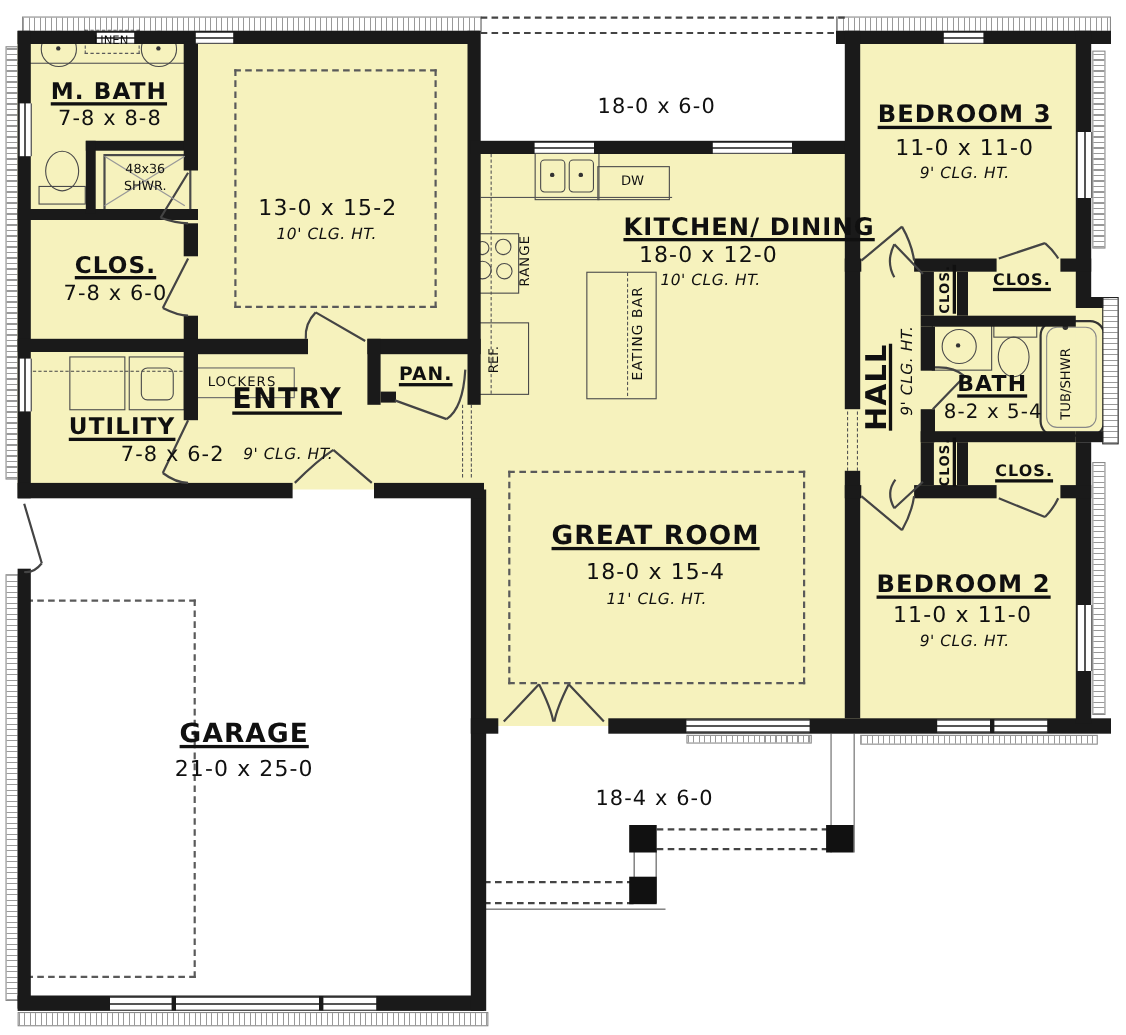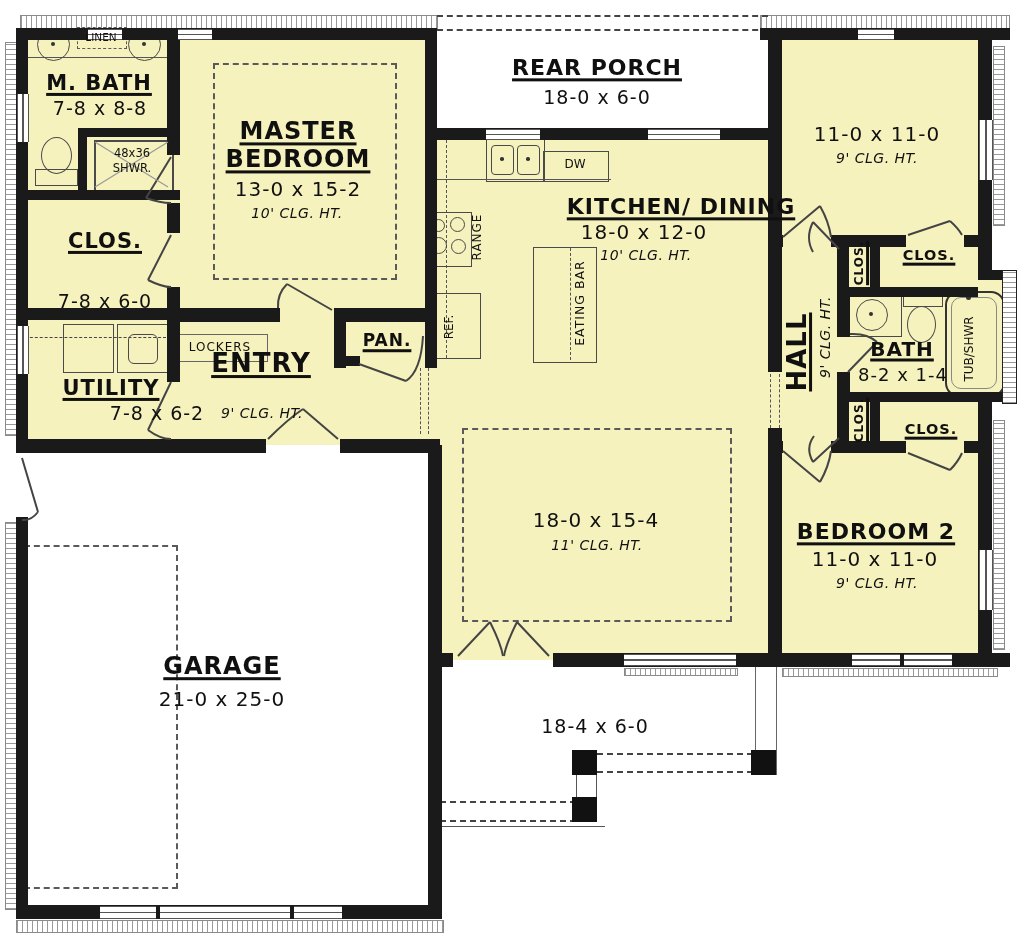--- a/index.html
+++ b/index.html
@@ -201,61 +201,61 @@
     </g>
   </svg>
 
   <div class="lbl t" style="left:99px;top:83px;font-size:21px;">M. BATH</div>
   <div class="lbl d" style="left:100px;top:109px;font-size:19px;">7-8 x 8-8</div>
   <div class="lbl" style="left:101px;top:37px;font-size:10.5px;">LINEN</div>
   <div class="lbl" style="left:132px;top:154px;font-size:11.5px;">48x36</div>
   <div class="lbl" style="left:132px;top:169px;font-size:11.5px;">SHWR.</div>
 
   <div class="lbl t" style="left:105px;top:241px;font-size:21px;">CLOS.</div>
-  <div class="lbl d" style="left:105px;top:268px;font-size:19px;margin-top:34px;">7-8 x 6-0</div>
+  <div class="lbl d" style="left:105px;top:268px;font-size:19px;">7-8 x 6-0</div>
 
   <div class="lbl t" style="left:111px;top:388px;font-size:21px;">UTILITY</div>
   <div class="lbl d" style="left:113px;top:414px;font-size:19px;margin-left:44px;">7-8 x 6-2</div>
   <div class="lbl" style="left:220px;top:348px;font-size:12px;letter-spacing:1px;">LOCKERS</div>
 
   <div class="lbl t" style="left:261px;top:364px;font-size:26px;">ENTRY</div>
   <div class="lbl c" style="left:262px;top:413px;font-size:14px;">9' CLG. HT.</div>
 
-  <div class="lbl t" style="left:298px;top:146px;font-size:24px;width:185px;white-space:normal;text-align:center;">MASTER BEDROOM</div>
   <div class="lbl d" style="left:298px;top:189px;font-size:20px;">13-0 x 15-2</div>
   <div class="lbl c" style="left:297px;top:213px;font-size:14px;">10' CLG. HT.</div>
 
   <div class="lbl t" style="left:387px;top:341px;font-size:17px;">PAN.</div>
 
-  <div class="lbl t" style="left:597px;top:68px;font-size:22px;">REAR PORCH</div>
   <div class="lbl d" style="left:597px;top:98px;font-size:19px;">18-0 x 6-0</div>
 
   <div class="lbl t" style="left:681px;top:207px;font-size:22px;">KITCHEN/ DINING</div>
   <div class="lbl d" style="left:644px;top:232px;font-size:20px;">18-0 x 12-0</div>
   <div class="lbl c" style="left:646px;top:255px;font-size:14px;">10' CLG. HT.</div>
   <div class="lbl" style="left:575px;top:165px;font-size:12px;">DW</div>
   <div class="lbl rot" style="left:478px;top:237px;font-size:12px;letter-spacing:1px;">RANGE</div>
   <div class="lbl rot" style="left:450px;top:327px;font-size:12px;">REF.</div>
   <div class="lbl rot" style="left:580px;top:303px;font-size:12.5px;letter-spacing:1px;">EATING BAR</div>
 
+  <div class="lbl t" style="left:877px;top:105px;font-size:22px;">BEDROOM 3</div>
   <div class="lbl d" style="left:877px;top:134px;font-size:20px;">11-0 x 11-0</div>
   <div class="lbl c" style="left:877px;top:158px;font-size:14px;">9' CLG. HT.</div>
 
   <div class="lbl rot t" style="left:798px;top:352px;font-size:26px;">HALL</div>
   <div class="lbl rot c" style="left:825px;top:337px;font-size:14px;">9' CLG. HT.</div>
 
   <div class="lbl rot t" style="left:860px;top:263px;font-size:12px;">CLOS.</div>
   <div class="lbl t" style="left:929px;top:255px;font-size:14.5px;">CLOS.</div>
   <div class="lbl rot t" style="left:860px;top:420px;font-size:12px;">CLOS.</div>
   <div class="lbl t" style="left:931px;top:429px;font-size:14.5px;">CLOS.</div>
 
   <div class="lbl t" style="left:902px;top:349px;font-size:20px;">BATH</div>
-  <div class="lbl d" style="left:903px;top:375px;font-size:18px;">8-2 x 1-4</div>
+  <div class="lbl d" style="left:903px;top:375px;font-size:18px;">8-2 x 5-4</div>
   <div class="lbl rot" style="left:970px;top:349px;font-size:12px;">TUB/SHWR</div>
 
+  <div class="lbl t" style="left:596px;top:487px;font-size:24px;">GREAT ROOM</div>
   <div class="lbl d" style="left:596px;top:520px;font-size:20px;">18-0 x 15-4</div>
   <div class="lbl c" style="left:597px;top:545px;font-size:14px;">11' CLG. HT.</div>
 
   <div class="lbl t" style="left:876px;top:532px;font-size:22px;">BEDROOM 2</div>
   <div class="lbl d" style="left:875px;top:559px;font-size:20px;">11-0 x 11-0</div>
   <div class="lbl c" style="left:877px;top:583px;font-size:14px;">9' CLG. HT.</div>
 
   <div class="lbl t" style="left:222px;top:667px;font-size:24px;">GARAGE</div>
   <div class="lbl d" style="left:222px;top:699px;font-size:20px;">21-0 x 25-0</div>
 

